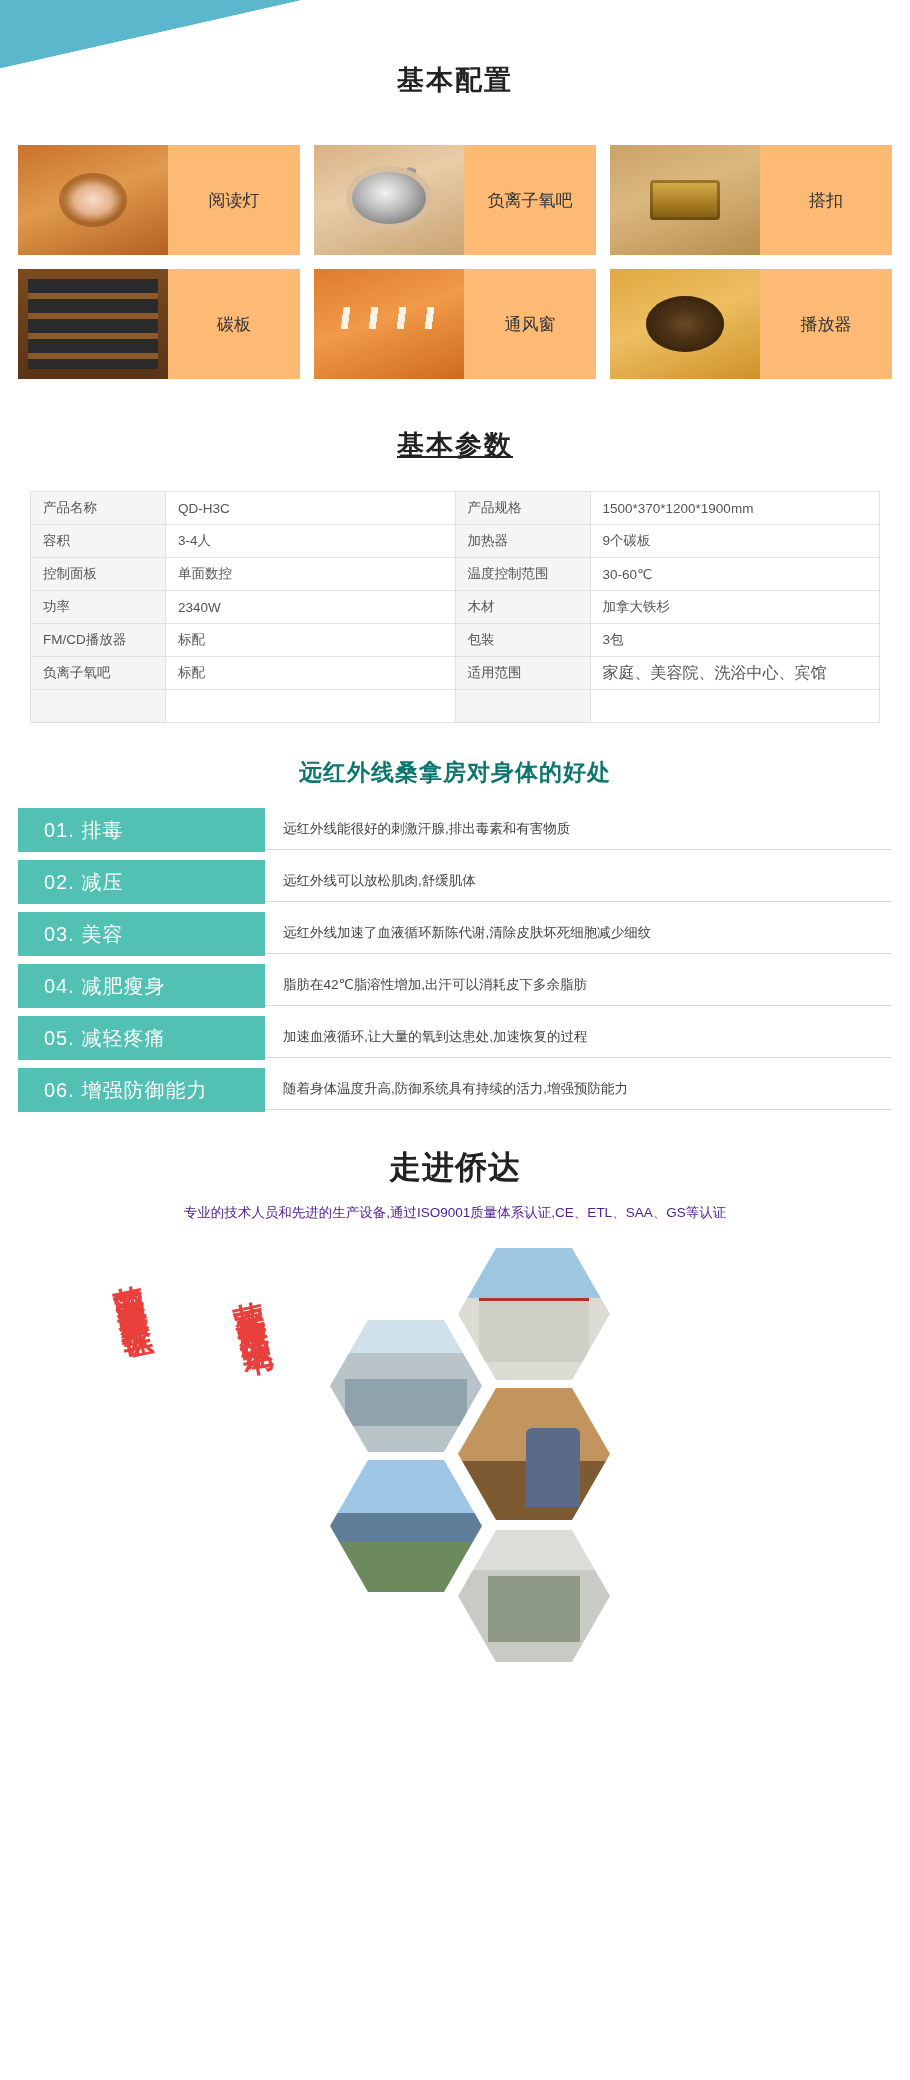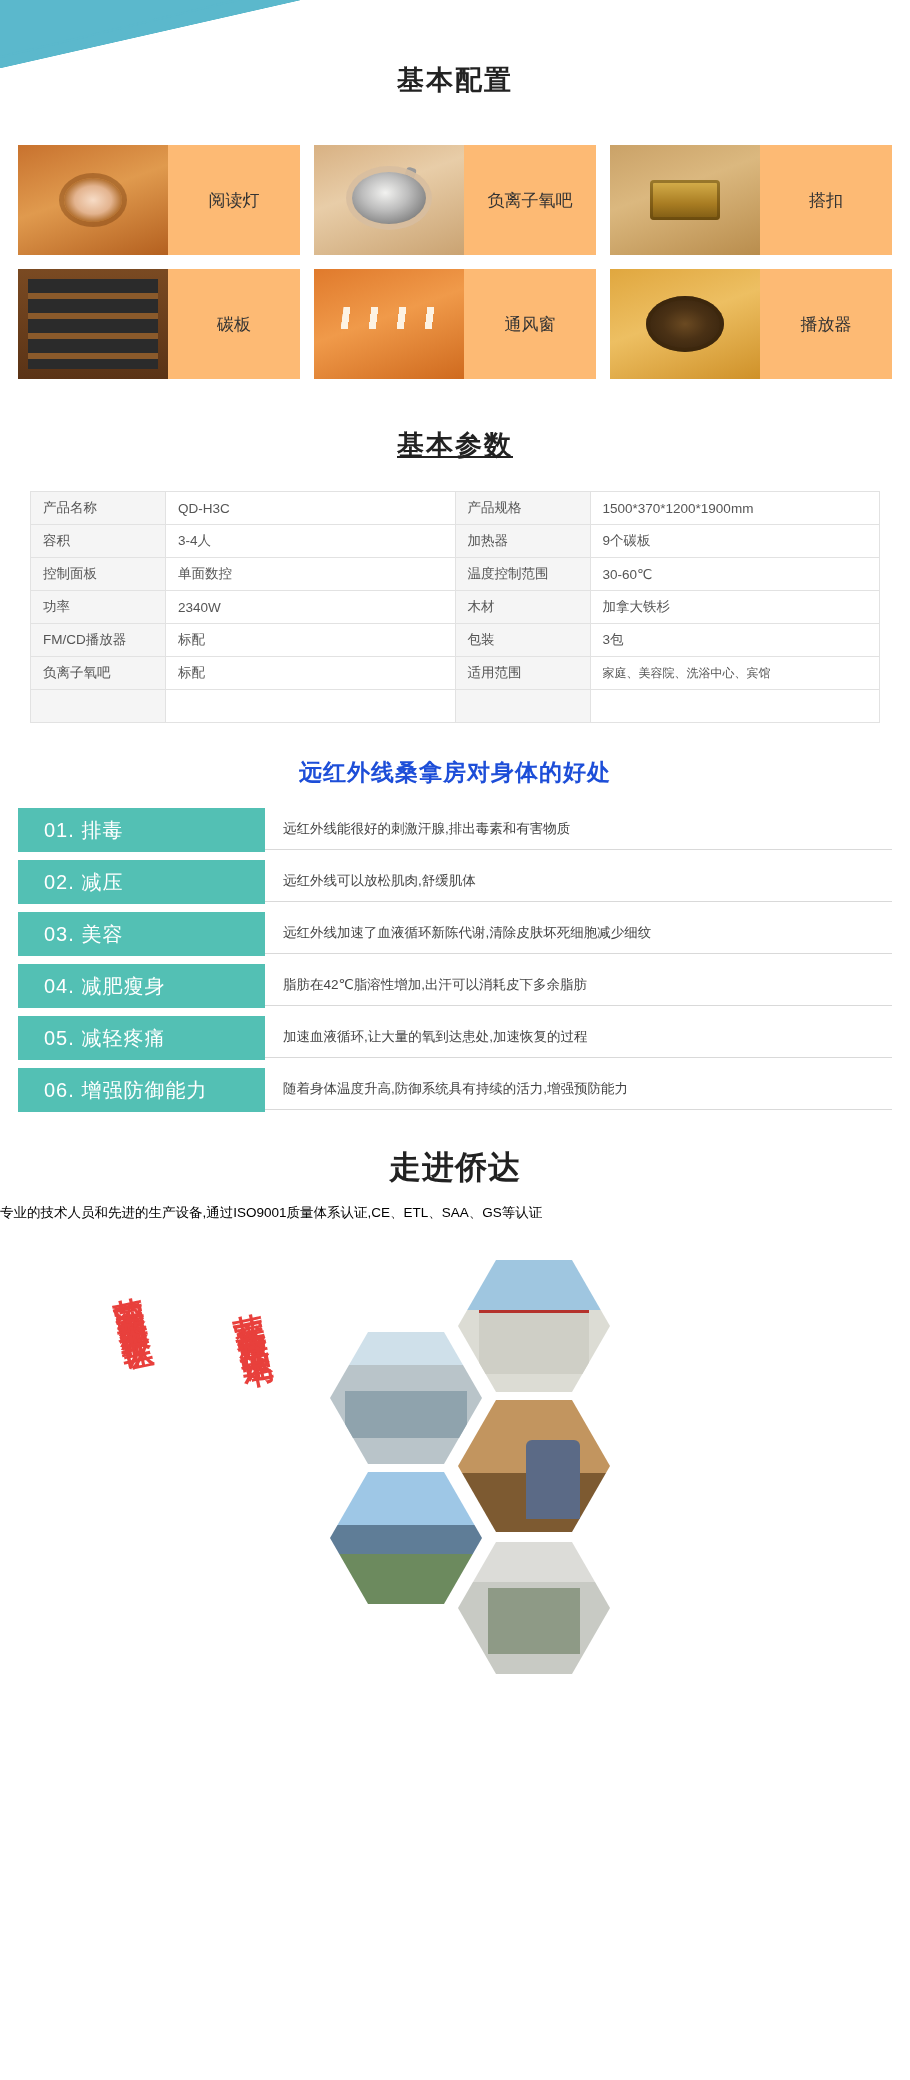--- a/index.html
+++ b/index.html
@@ -118,25 +118,25 @@
     border: 1px solid #e2e2e2;
     height: 33px;
     font-size: 13.5px;
     color: #555;
     padding: 0 12px;
     background: #fff;
   }
   table.params td.k { background:#f5f5f5; width: 135px; }
   table.params td.v { background:#fff; }
   table.params td.k2 { background:#f5f5f5; width: 135px; }
-  table.params td.small { font-size: 12px; border-radius: 14px; }
+  table.params td.small { font-size: 16px; border-radius: 14px; }
 
   
   h2.benefits-title {
-    text-align:center; font-size:23px; font-weight:bold; color:#1d4ed8;
+    text-align:center; font-size:23px; font-weight:bold; color:#0f766e;
     margin: 34px 0 20px; letter-spacing:1px;
   }
   .benefits { padding: 0 18px; }
   .benefit-row { display:flex; align-items: stretch; margin-bottom: 8px; }
   .benefit-left {
     width: 247px; flex: 0 0 247px;
     background: #53c0b4;
     color: #fff;
     font-size: 20px;
     display:flex; align-items:center;
@@ -153,21 +153,21 @@
     padding-left: 18px;
     height: 42px;
   }
 
   
   h2.company-title {
     text-align:center; font-size:32px; font-weight:bold; color:#222;
     margin: 34px 0 14px; letter-spacing:1px;
   }
   .company-sub {
-    font-size:13.5px; color:#000000; margin-bottom: 38px;
+    text-align:center; font-size:13.5px; color:#4c1d95; margin-bottom: 26px;
   }
 
   .honor-area { position: relative; height: 430px; }
   .vert-text {
     position: absolute;
     writing-mode: vertical-rl;
     text-orientation: upright;
     font-size: 30px;
     font-weight: bold;
     color: #e8403c;

